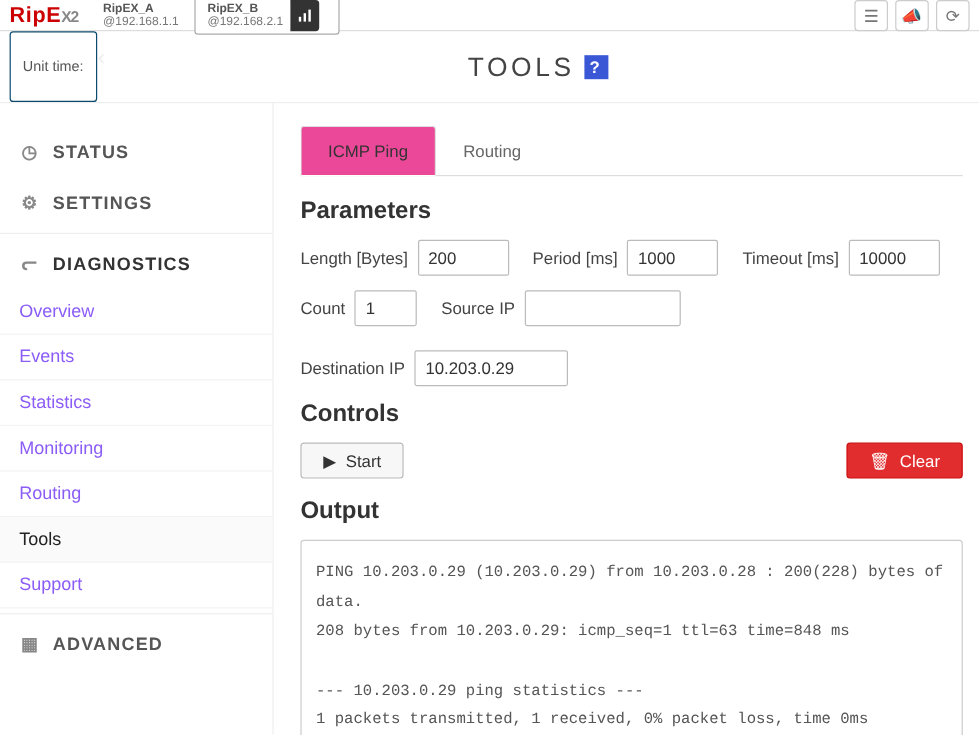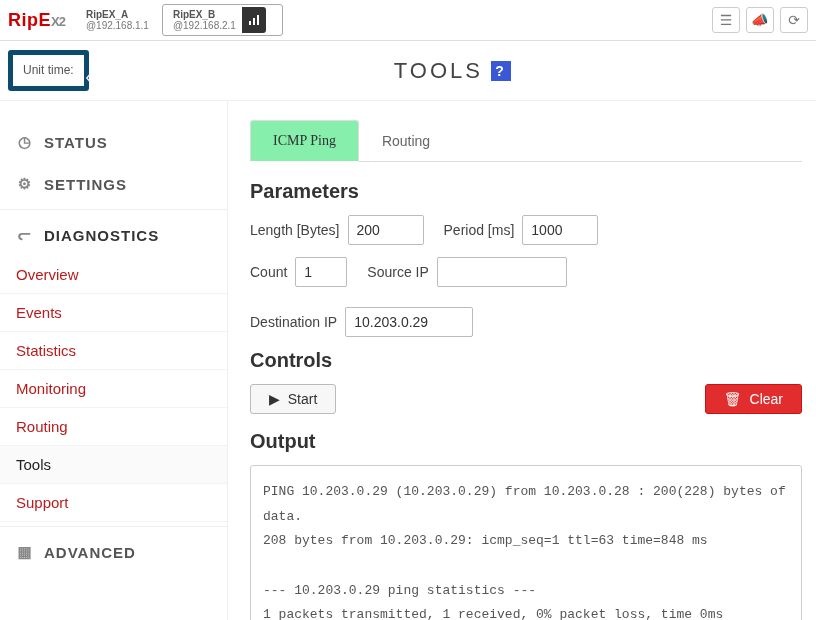--- a/index.html
+++ b/index.html
@@ -1,53 +1,53 @@
 <!DOCTYPE html>
 <html><head>
 <meta charset="utf-8">
 <style>
 * { box-sizing: border-box; margin: 0; padding: 0; }
 body { font-family: "Segoe UI", Arial, sans-serif; font-size: 14px; color: #333; background: #fff; width: 816px; height: 620px; overflow: hidden; }
 
 
-.topbar { display: flex; align-items: center; height: 41px; border-bottom: 1px solid #ddd; padding: 0 8px; }
+.topbar { display: flex; align-items: center; height: 26px; border-bottom: 1px solid #ddd; padding: 0 8px; }
 .logo { font-weight: 700; font-size: 18px; letter-spacing: 0.5px; color: #c00; margin-right: 12px; }
 .logo .x2 { color: #888; font-size: 13px; font-weight: 600; letter-spacing: -1px; }
 .device-tab { display: flex; flex-direction: column; justify-content: center; padding: 2px 8px; font-size: 10px; line-height: 11px; border: 1px solid transparent; border-radius: 3px; margin-right: 4px; }
 .device-tab .name { font-weight: 600; color: #555; }
 .device-tab .ip { color: #777; }
 .device-tab.active { border: 1px solid #aaa; background: #fff; padding-right: 16px; display: flex; flex-direction: row; align-items: stretch; }
 .device-tab.active .txt { display: flex; flex-direction: column; justify-content: center; padding: 2px 6px 2px 2px; }
 .device-tab.active .dark { background: #333; color: #fff; display: flex; align-items: center; padding: 0 6px; border-radius: 0 3px 3px 0; font-size: 11px; }
 .topbar-spacer { flex: 1; }
 .top-btn { width: 28px; height: 26px; border: 1px solid #ccc; background: #fff; border-radius: 3px; margin-left: 6px; display: flex; align-items: center; justify-content: center; color: #777; cursor: pointer; font-size: 14px; }
 
 
 .secondbar { display: flex; align-items: center; height: 60px; border-bottom: 1px solid #eee; }
-.time-box { border: 5px solid #0c4a6e; border-radius: 3px; margin: 0 0 0 8px; padding: 8px 10px; font-size: 12px; line-height: 15px; color: #555; position: relative; }
+.time-box { border: 1px solid #0c4a6e; border-radius: 3px; margin: 0 0 0 8px; padding: 21px 10px; font-size: 12px; line-height: 15px; color: #555; position: relative; }
 .time-box .collapse { position: absolute; right: -22px; top: 4px; width: 34px; height: 34px; border-radius: 50%; display: flex; align-items: center; justify-content: center; color: #eee; font-size: 20px; }
 .page-title-wrap { flex: 1; text-align: center; }
 .page-title { font-size: 22px; font-weight: 400; letter-spacing: 3px; color: #444; display: inline-flex; align-items: center; gap: 8px; }
 .help-badge { display:inline-flex; width:20px; height:20px; background:#3a57d6; color:#fff; align-items:center; justify-content:center; font-size:14px; font-weight:700; }
 
 
 .main { display: flex; height: calc(620px - 34px - 60px); }
 .sidebar { width: 228px; border-right: 1px solid #eee; display: flex; flex-direction: column; padding-top: 20px; }
 .side-item { display: flex; align-items: center; gap: 10px; padding: 12px 16px; font-size: 15px; color: #666; cursor: pointer; letter-spacing: 1px; }
 .side-item .ico { width: 18px; text-align: center; color: #888; font-size: 15px; }
 .side-item.sect { font-weight: 600; color: #555; }
 .side-item.standout { font-weight: 700; color: #333; }
-.sub-item { padding: 10px 16px; font-size: 15px; color: #b91c1c; cursor: pointer; border-bottom: 1px solid #f3f3f3; }
+.sub-item { padding: 10px 16px; font-size: 15px; color: #8b5cf6; cursor: pointer; border-bottom: 1px solid #f3f3f3; }
 .sub-item.active { color: #222; font-weight: 500; background: #fafafa; }
 .sidebar hr { border: none; border-top: 1px solid #eee; margin: 4px 0; }
 
 .content { flex: 1; padding: 18px 14px 0 22px; overflow-y: auto; }
 .tabs { display: flex; border-bottom: 1px solid #ddd; margin-bottom: 18px; }
 .tab { padding: 12px 22px; font-size: 14px; color: #666; cursor: pointer; border: 1px solid transparent; position: relative; bottom: -1px; }
-.tab.active { border: 1px solid #ddd; border-bottom: 1px solid #fff; background: #86efac; color: #333; border-radius: 3px 3px 0 0; font-family: Liberation Serif, serif; }
+.tab.active { border: 1px solid #ddd; border-bottom: 1px solid #fff; background: #ec4899; color: #333; border-radius: 3px 3px 0 0; }
 
 h2 { font-size: 20px; font-weight: 700; color: #333; margin: 10px 0 12px; }
 .param-row { display: flex; flex-wrap: wrap; gap: 20px 20px; align-items: center; margin-bottom: 12px; }
 .field { display: flex; align-items: center; gap: 8px; }
 .field label { font-size: 14px; color: #444; }
 .field input { border: 1px solid #bbb; border-radius: 2px; padding: 5px 8px; font-size: 14px; color: #333; height: 30px; }
 .w-small { width: 76px; }
 .w-med { width: 130px; }
 .w-large { width: 128px; }
 
@@ -148,20 +148,24 @@
     <h2>Parameters</h2>
     <div class="param-row">
       <div class="field">
         <label>Length [Bytes]</label>
         <input class="w-small" value="200" style="">
       </div>
       <div class="field">
         <label>Period [ms]</label>
         <input class="w-small" value="1000" style="">
       </div>
+      <div class="field">
+        <label>Timeout [ms]</label>
+        <input class="w-small" value="10000" style="">
+      </div>
     </div>
     <div class="param-row">
       <div class="field">
         <label>Count</label>
         <input style="width: 52px;" value="1">
       </div>
       <div class="field">
         <label>Source IP</label>
         <input class="w-med" value="" style="">
       </div>

